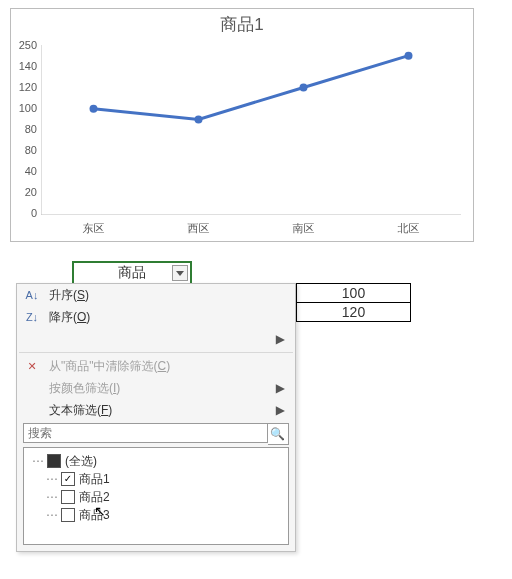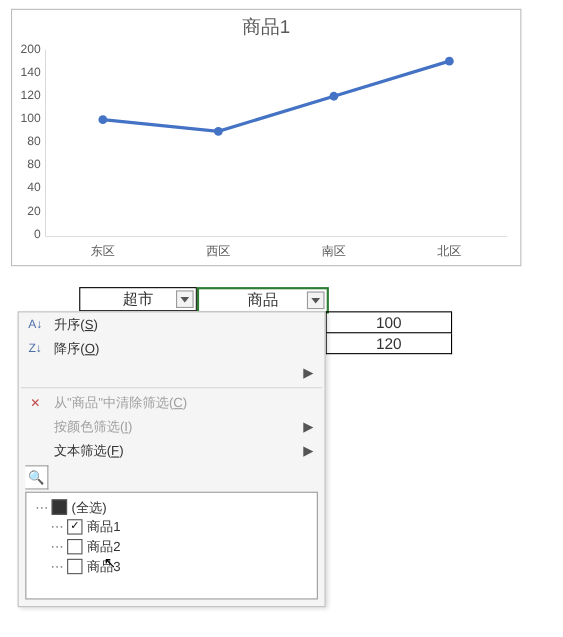--- a/index.html
+++ b/index.html
@@ -77,37 +77,31 @@
       </svg>
 
       <span class="ticklabel" style="right:424px;top:162px">0</span>
       <span class="ticklabel" style="right:424px;top:141px">20</span>
       <span class="ticklabel" style="right:424px;top:120px">40</span>
       <span class="ticklabel" style="right:424px;top:99px">80</span>
       <span class="ticklabel" style="right:424px;top:78px">80</span>
       <span class="ticklabel" style="right:424px;top:57px">100</span>
       <span class="ticklabel" style="right:424px;top:36px">120</span>
       <span class="ticklabel" style="right:424px;top:15px">140</span>
-      <span class="ticklabel" style="right:424px;top:-6px">200</span>
+      <span class="ticklabel" style="right:424px;top:-6px">250</span>
 
       <span class="catlabel" style="left:52.5px;top:176px">东区</span>
       <span class="catlabel" style="left:157.5px;top:176px">西区</span>
       <span class="catlabel" style="left:262.5px;top:176px">南区</span>
       <span class="catlabel" style="left:367.5px;top:176px">北区</span>
     </div>
   </div>
 
   <div class="tbl">
     <div class="hdr">
-      <div class="hcell w1">
-        <span>超市</span>
-        <span class="drop">
-            <span class="tri"></span>
-          </span>
-      </div>
       <div class="hcell w2 sel">
         <span>商品</span>
         <span class="drop">
             <span class="tri"></span>
           </span>
       </div>
     </div>
   </div>
 
   <div class="vals">
@@ -138,20 +132,21 @@
     </div>
     <div class="mitem dis">
       <span><span>按颜色筛选(</span><span class="u">I</span><span>)</span></span>
       <span class="msub">▶</span>
     </div>
     <div class="mitem">
       <span><span>文本筛选(</span><span class="u">F</span><span>)</span></span>
       <span class="msub">▶</span>
     </div>
     <div class="searchrow">
+      <input type="text" placeholder="搜索" style="">
       <span class="searchbtn">
           <span>🔍</span>
         </span>
     </div>
     <div class="listbox">
       <div class="li">
         <span class="dots">⋯</span>
         <span class="cb fill"></span>
         <span>(全选)</span>
       </div>

